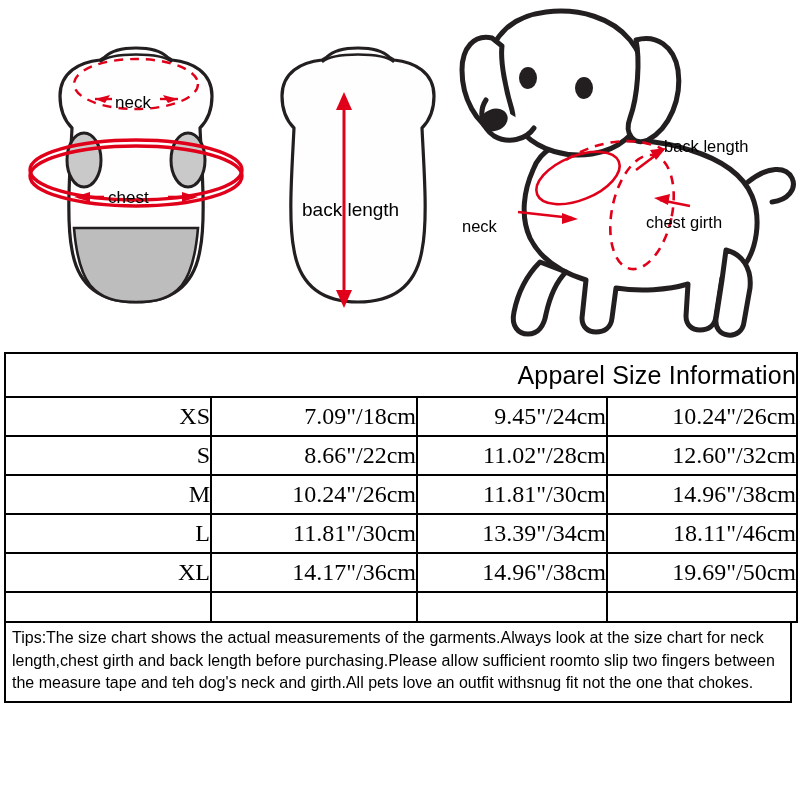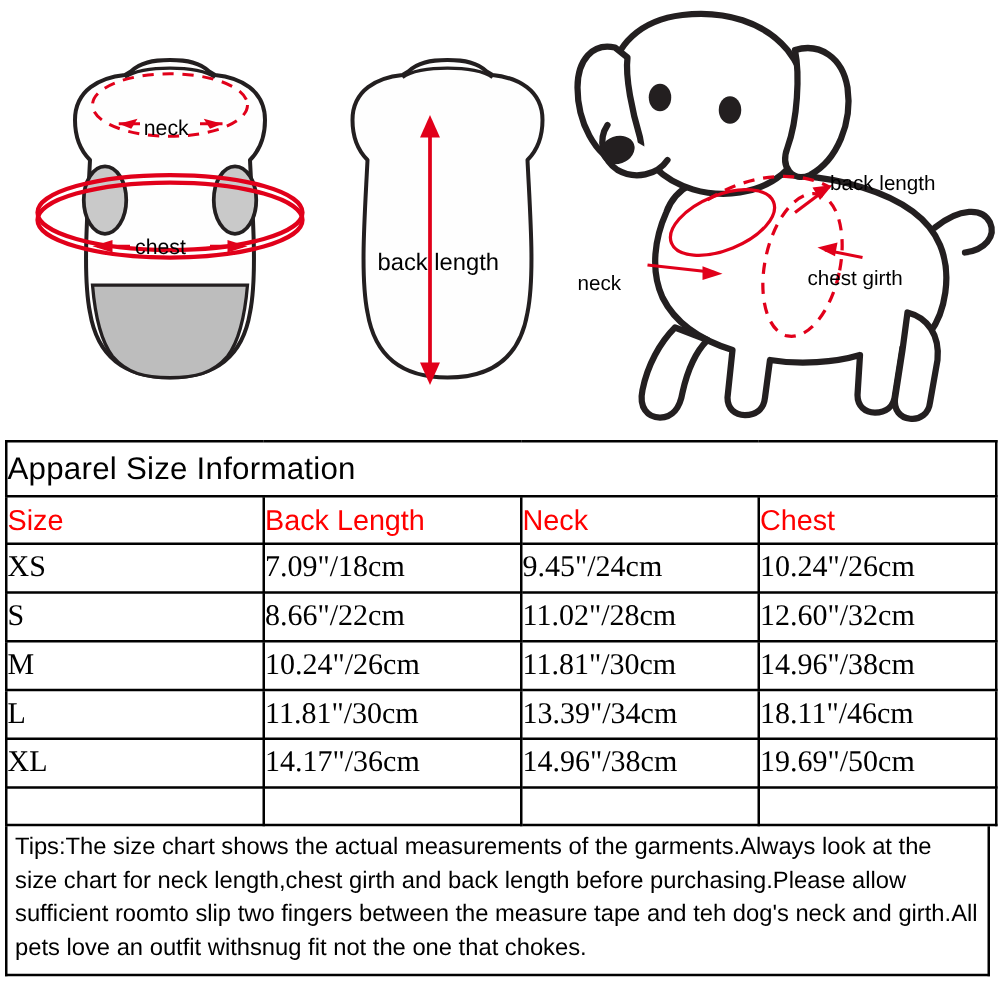--- a/index.html
+++ b/index.html
@@ -38,21 +38,21 @@
     top: 352px;
     width: 792px;
   }
   table.size-table {
     border-collapse: collapse;
     width: 792px;
     table-layout: fixed;
   }
   table.size-table td, table.size-table th {
     border: 2px solid #000;
-    text-align: left;
+    text-align: right;
     font-weight: normal;
     padding: 0;
   }
   .tbl-title {
     font-size: 25px;
     height: 42px;
     font-family: "Liberation Sans", sans-serif;
     letter-spacing: 0.2px;
   }
   .hdr {
@@ -66,21 +66,21 @@
     height: 37px;
   }
   .spacer-row td {
     height: 28px;
   }
   .tips {
     border: 2px solid #000;
     border-top: none;
     width: 788px;
     box-sizing: border-box;
-    font-size: 19px;
+    font-size: 16px;
     line-height: 1.42;
     padding: 4px 6px 6px 6px;
     font-family: "Liberation Sans", sans-serif;
     text-align: left;
   }
 </style>
 </head>
 <body>
 
 <div class="page">
@@ -203,26 +203,20 @@
       <colgroup>
         <col style="width:206px">
         <col style="width:206px">
         <col style="width:190px">
         <col style="width:190px">
       </colgroup>
       <tbody>
         <tr>
           <td class="tbl-title" colspan="4">Apparel Size Information</td>
         </tr>
-        <tr>
-          <td class="hdr">Size</td>
-          <td class="hdr">Back Length</td>
-          <td class="hdr">Neck</td>
-          <td class="hdr">Chest</td>
-        </tr>
 
         <tr>
           <td class="cell">XS</td>
           <td class="cell">7.09"/18cm</td>
           <td class="cell">9.45"/24cm</td>
           <td class="cell">10.24"/26cm</td>
         </tr>
         <tr>
           <td class="cell">S</td>
           <td class="cell">8.66"/22cm</td>

